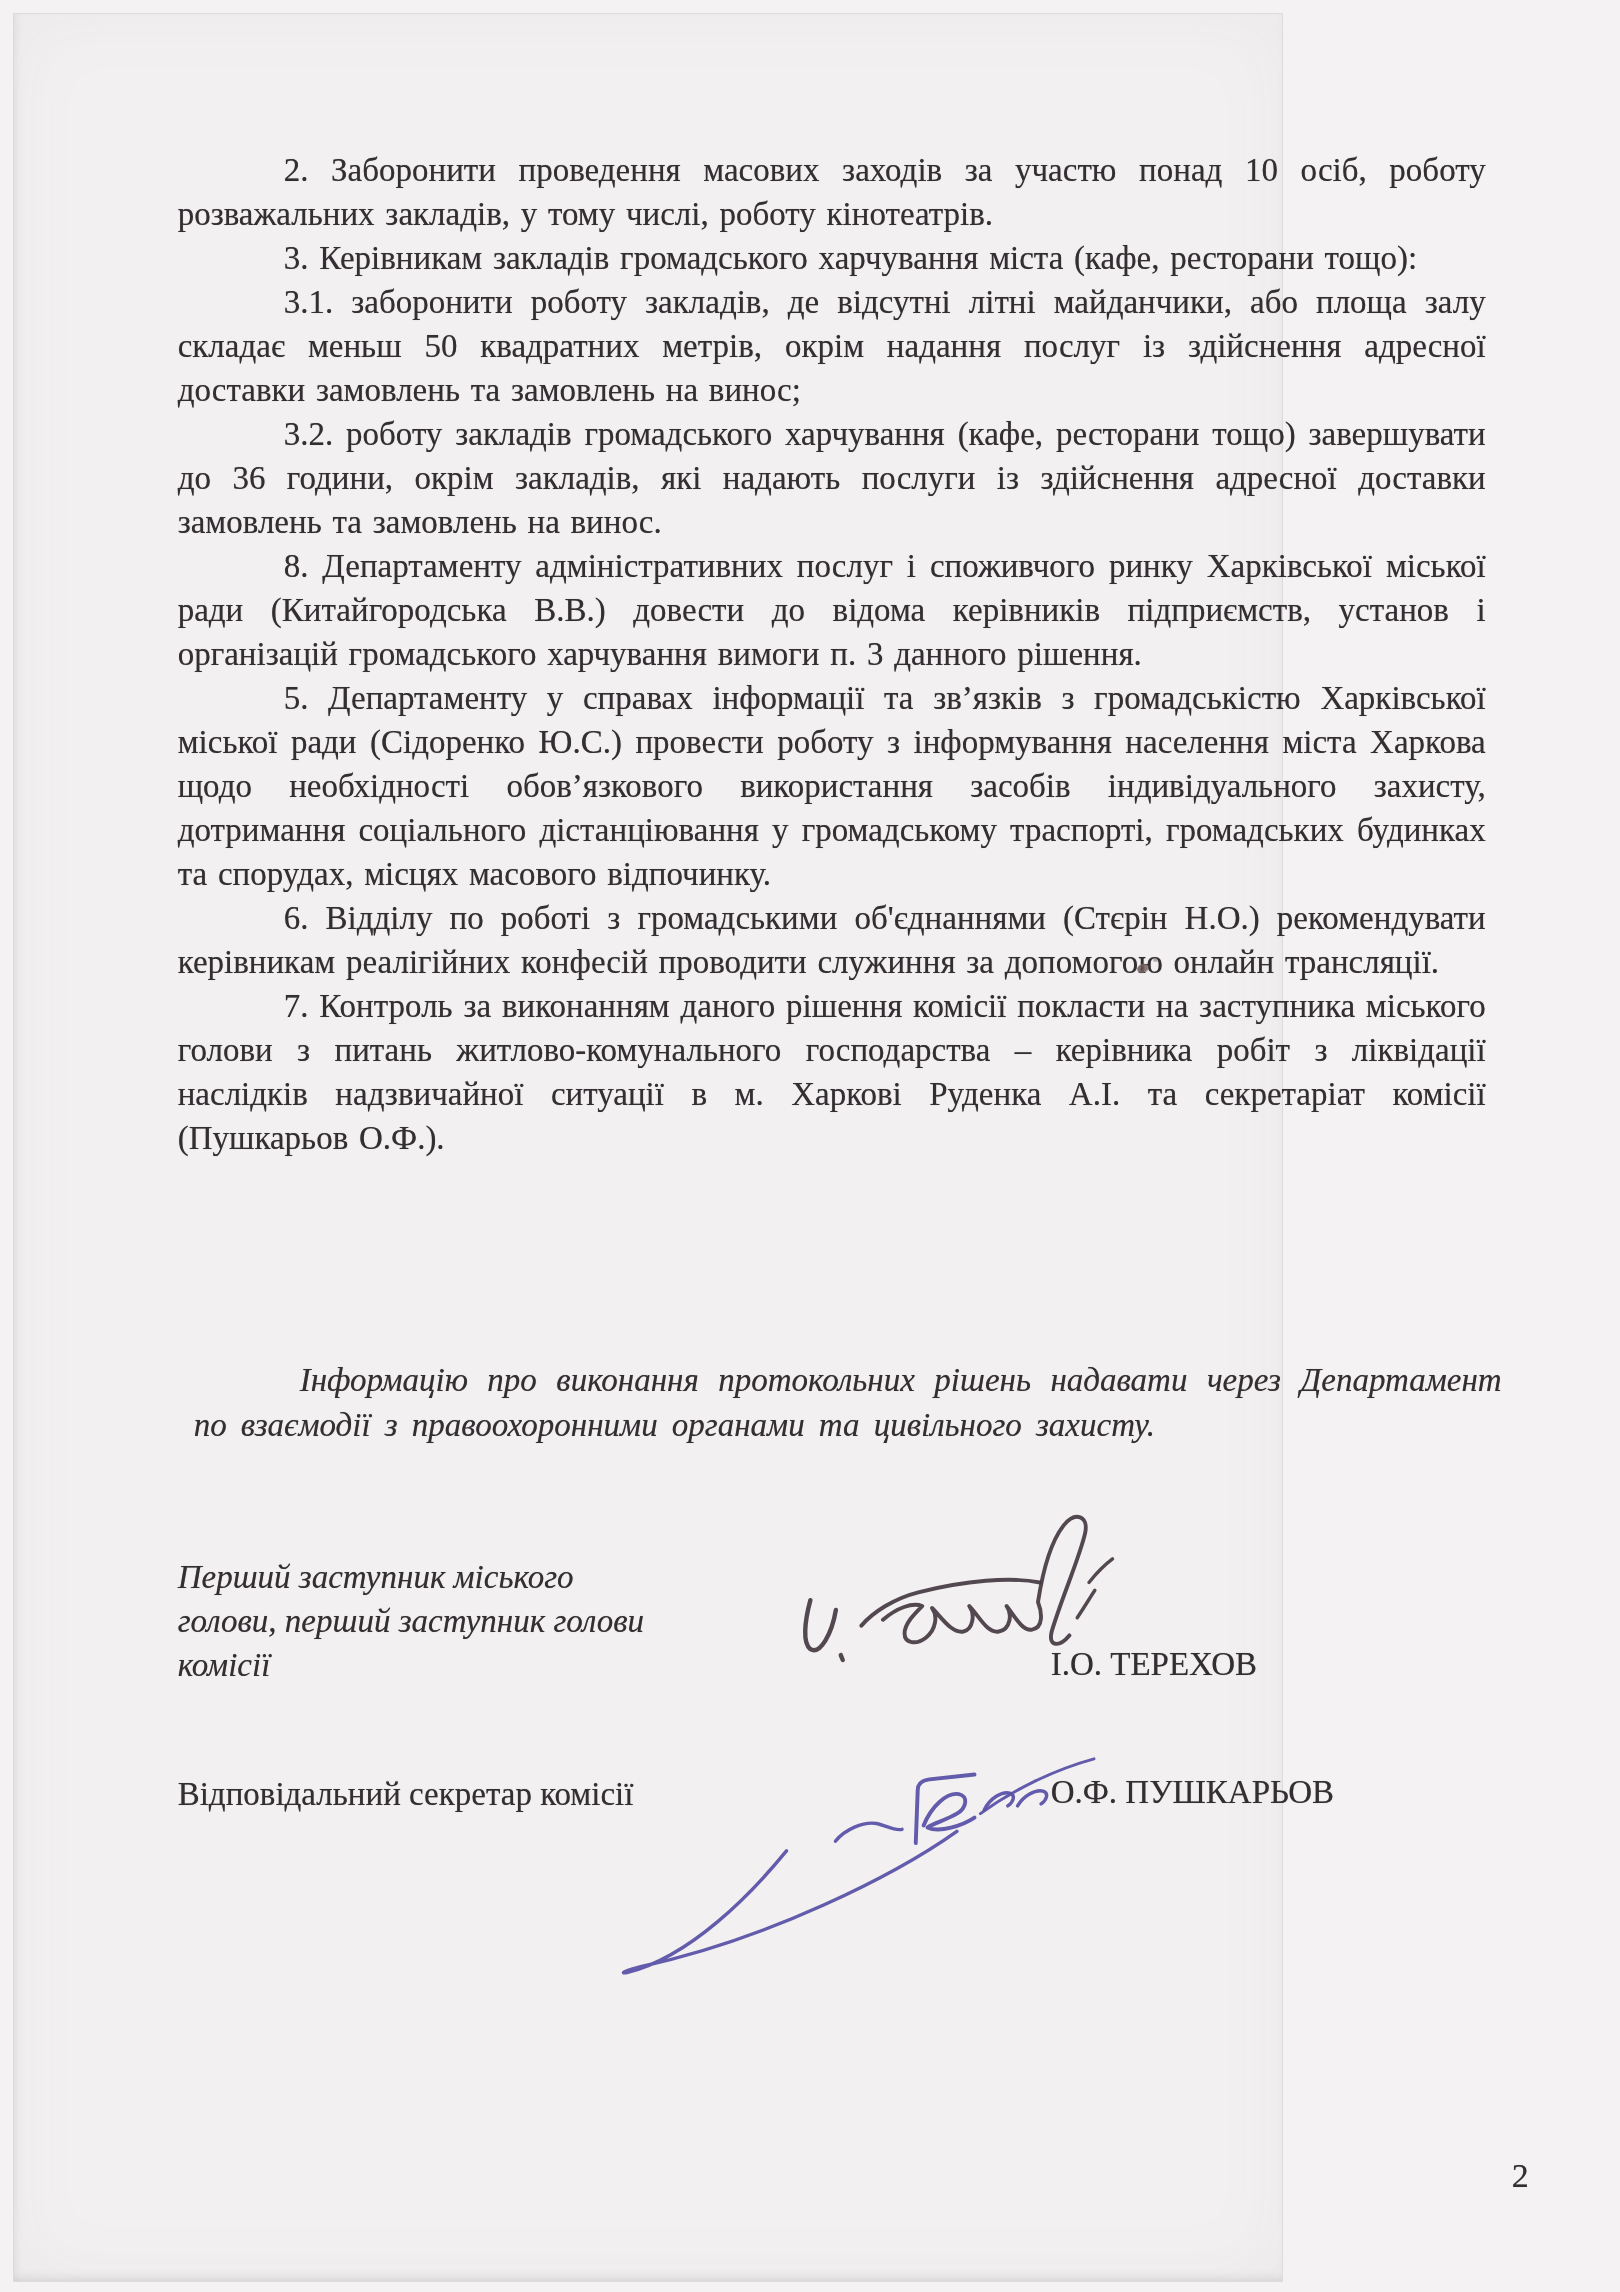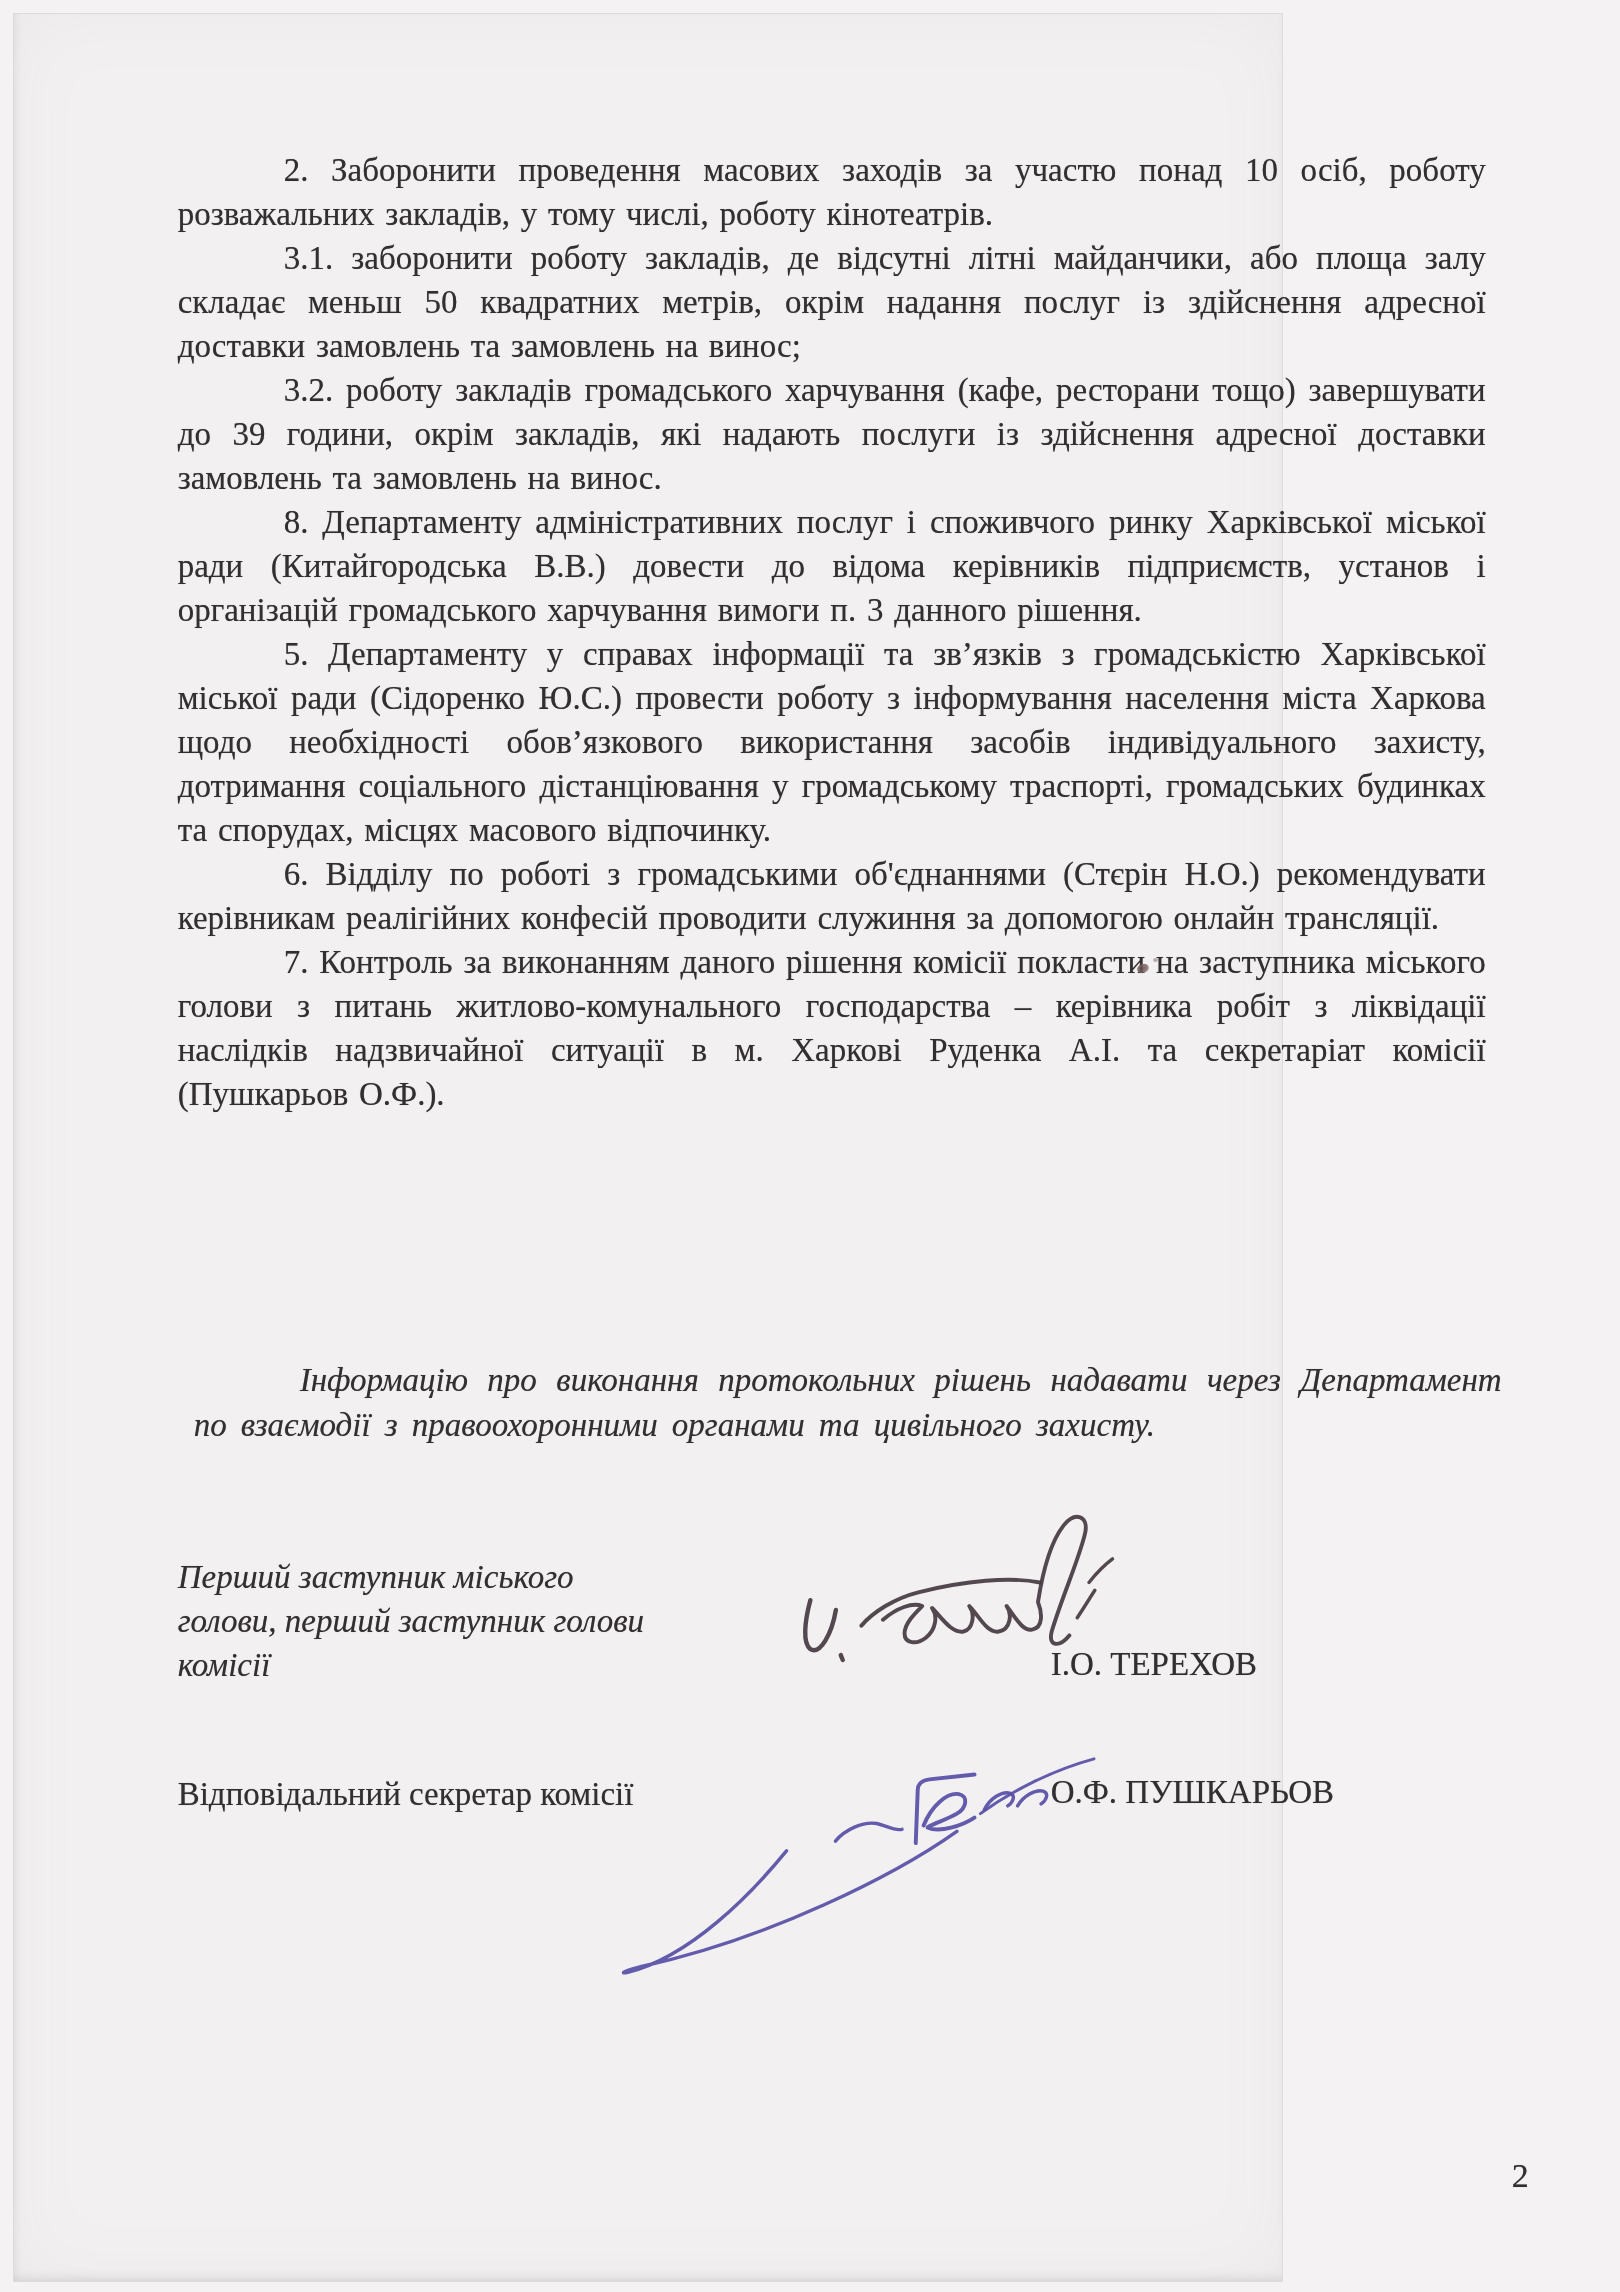--- a/index.html
+++ b/index.html
@@ -106,24 +106,25 @@
 </head>
 <body>
 
 <div class="scan">
   <div class="paper">
 
     <div class="textblock">
 
         <p class="para">2. Заборонити проведення масових заходів за участю понад 10 осіб, роботу розважальних закладів, у тому числі, роботу кінотеатрів.</p>
 
+        <p class="para">3. Керівникам закладів громадського харчування міста (кафе, ресторани тощо):</p>
 
         <p class="para">3.1. заборонити роботу закладів, де відсутні літні майданчики, або площа залу складає меньш 50 квадратних метрів, окрім надання послуг із здійснення адресної доставки замовлень та замовлень на винос;</p>
 
-        <p class="para">3.2. роботу закладів громадського харчування (кафе, ресторани тощо) завершувати до 39 години, окрім закладів, які надають послуги із здійснення адресної доставки замовлень та замовлень на винос.</p>
+        <p class="para">3.2. роботу закладів громадського харчування (кафе, ресторани тощо) завершувати до 36 години, окрім закладів, які надають послуги із здійснення адресної доставки замовлень та замовлень на винос.</p>
 
         <p class="para">8. Департаменту адміністративних послуг і споживчого ринку Харківської міської ради (Китайгородська В.В.) довести до відома керівників підприємств, установ і організацій громадського харчування вимоги п. 3 данного рішення.</p>
 
         <p class="para">5. Департаменту у справах інформації та зв’язків з громадськістю Харківської міської ради (Сідоренко Ю.С.) провести роботу з інформування населення міста Харкова щодо необхідності обов’язкового використання засобів індивідуального захисту, дотримання соціального дістанціювання у громадському траспорті, громадських будинках та спорудах, місцях масового відпочинку.</p>
 
         <p class="para">6. Відділу по роботі з громадськими об'єднаннями (Стєрін Н.О.) рекомендувати керівникам реалігійних конфесій проводити служиння за допомогою онлайн трансляції.</p>
 
         <p class="para">7. Контроль за виконанням даного рішення комісії покласти на заступника міського голови з питань житлово-комунального господарства – керівника робіт з ліквідації наслідків надзвичайної ситуації в м. Харкові Руденка А.І. та секретаріат комісії (Пушкарьов О.Ф.).</p>
       </div>
 

